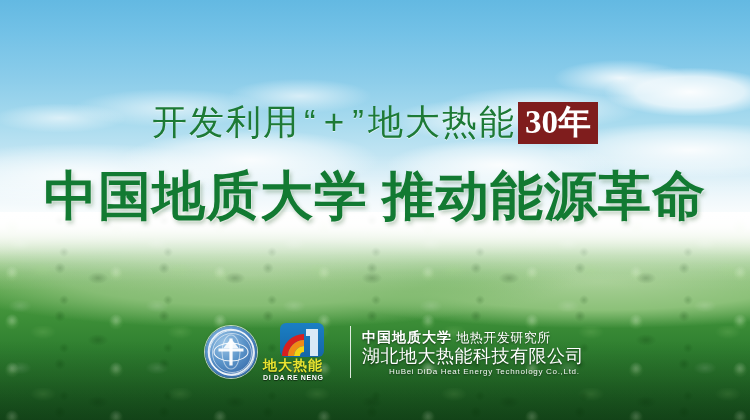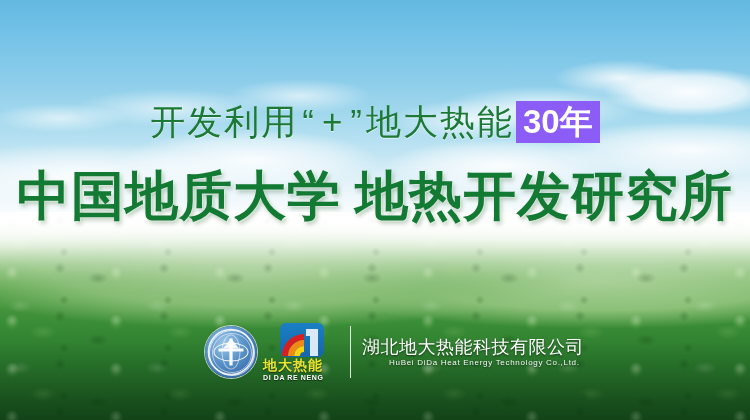--- a/index.html
+++ b/index.html
@@ -157,30 +157,31 @@
     letter-spacing: 2px;
     color: #1d7a36;
     text-shadow: 0 1px 0 rgba(255,255,255,.55);
   }
   .line-1 .quoted {
     letter-spacing: 0;
     padding: 0 4px;
   }
   .badge-30 {
     display: inline-block;
-    background: #8b5cf6;
+    background: #7f1d1d;
     color: #ffffff;
     font-weight: bold;
     font-size: 33px;
     line-height: 39px;
     padding: 1px 7px 2px 7px;
     letter-spacing: 0;
     margin-left: 2px;
     vertical-align: 1px;
     text-shadow: none;
+    font-family: Liberation Serif, serif;
   }
 
   .line-2 {
     position: absolute;
     left: 0;
     top: 165px;
     width: 750px;
     text-align: center;
     white-space: nowrap;
     font-size: 53px;
@@ -323,21 +324,21 @@
   <div class="canopy-tex"></div>
   <div class="canopy-tex2"></div>
   <div class="canopy-fade"></div>
   <div class="forest-shade"></div>
 
   <div class="line-1">
     <span>开发利用</span><span class="quoted">“</span><span class="quoted">+</span><span class="quoted">”</span><span>地大热能</span><span class="badge-30">30年</span>
   </div>
 
   <div class="line-2">
-    <span>中国地质大学</span><span class="gap"></span><span>地热开发研究所</span>
+    <span>中国地质大学</span><span class="gap"></span><span>推动能源革命</span>
   </div>
 
   <div class="footer">
 
     <div class="seal">
       <div class="ring"></div>
       <div class="ring2"></div>
       <svg class="glyph" viewBox="0 0 52 52">
         <ellipse cx="26" cy="26" rx="17" ry="9" fill="none" stroke="#ffffff" stroke-width="1.1" opacity=".9"></ellipse>
         <ellipse cx="26" cy="26" rx="9" ry="17" fill="none" stroke="#ffffff" stroke-width="1.1" opacity=".5"></ellipse>
@@ -357,19 +358,20 @@
           <path d="M26 6 L38 6 L38 33 L30 33 L30 13 L26 13 Z" fill="#e9f3fb" opacity=".92"></path>
         </svg>
       </div>
       <div class="brand-cn">地大热能</div>
       <div class="brand-en">DI DA RE NENG</div>
     </div>
 
     <div class="divider"></div>
 
     <div class="org">
+      <div class="org-line1"><span class="calli">中国地质大学</span> <span>地热开发研究所</span></div>
       <div class="org-line2">湖北地大热能科技有限公司</div>
       <div class="org-line3">HuBei DiDa Heat Energy Technology Co.,Ltd.</div>
     </div>
 
   </div>
 
 </div>
 
 </body></html>

